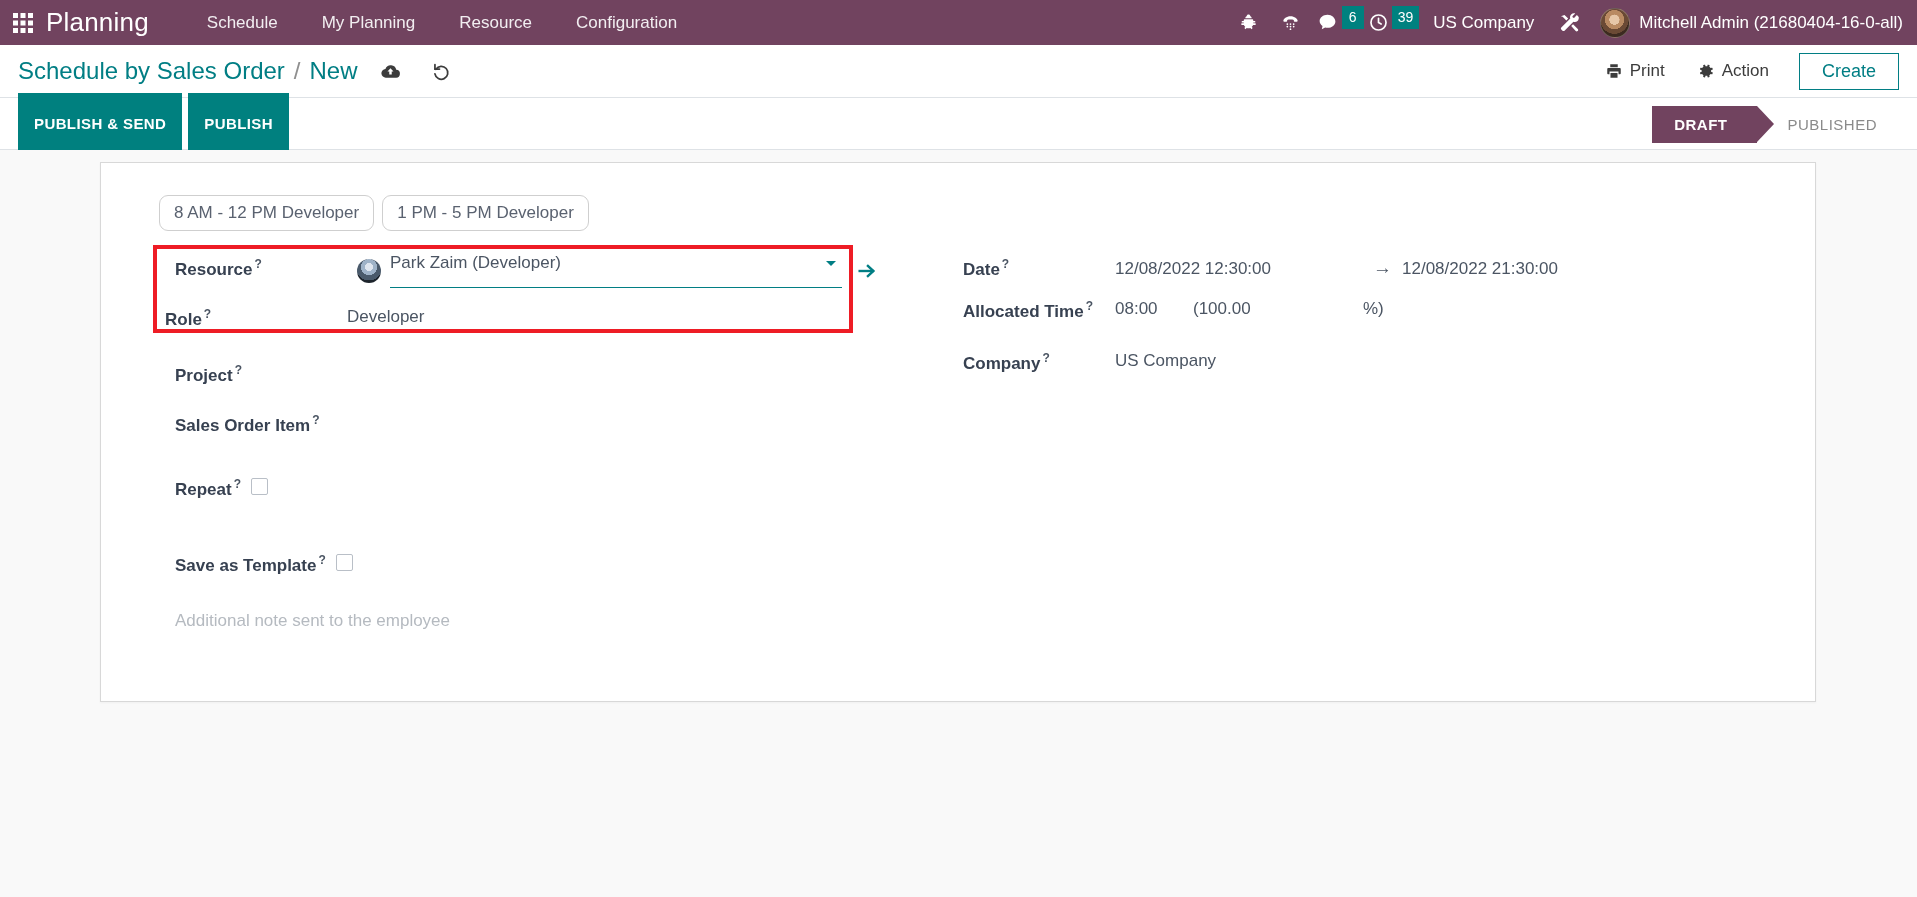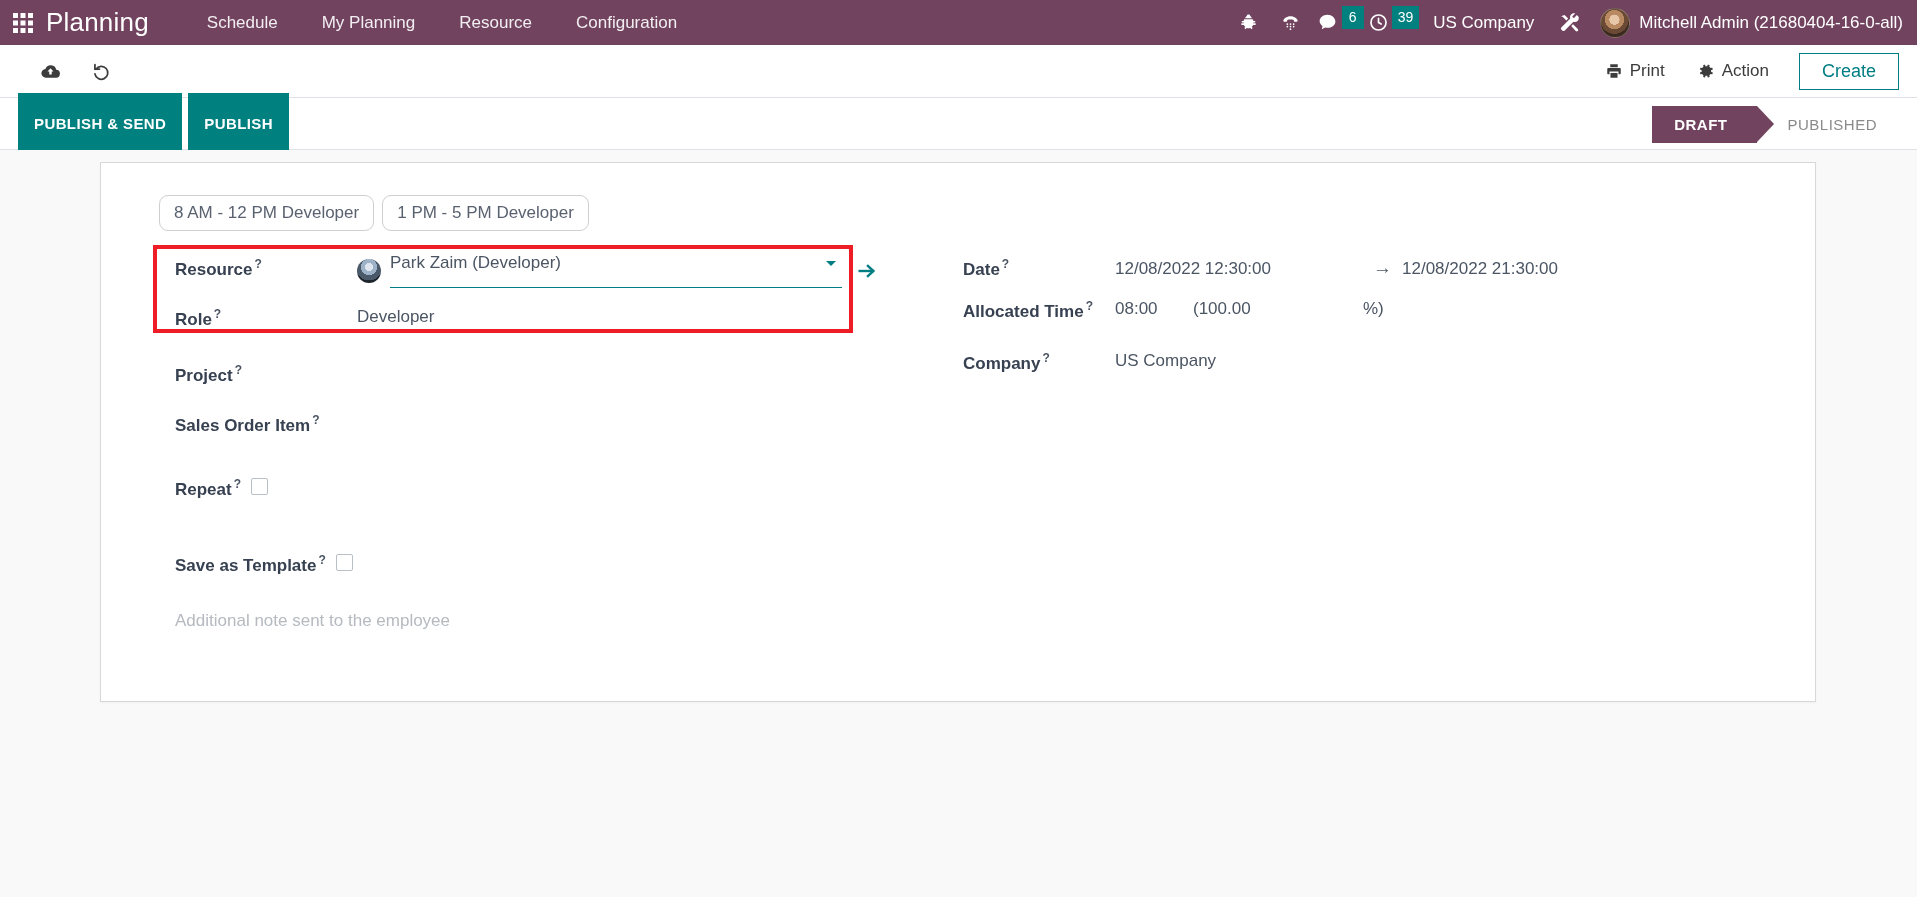--- a/index.html
+++ b/index.html
@@ -471,20 +471,25 @@
     </div>
     <div class="user-menu">
       <div class="avatar-img"></div>
       <div class="user-name">Mitchell Admin (21680404-16-0-all)</div>
     </div>
   </div>
 </div>
 
 <div class="control-panel">
   <div class="cp-row-1">
+    <div class="breadcrumb">
+      <span class="bc-link">Schedule by Sales Order</span>
+      <span class="bc-sep">/</span>
+      <span class="bc-current">New</span>
+    </div>
     <div class="cp-save">
       <svg width="21" height="21" viewBox="0 0 24 24" fill="#3c3c3c">
         <path d="M18.6 10.1A6.5 6.5 0 0 0 6.2 9 5 5 0 0 0 7 19h11a4.3 4.3 0 0 0 .6-8.9z"></path>
         <path d="M12 8.3l3.4 3.6h-2v3.4h-2.8v-3.4h-2z" fill="#ffffff"></path>
       </svg>
     </div>
     <div class="cp-discard">
       <svg width="21" height="21" viewBox="0 0 24 24" fill="none" stroke="#3c3c3c" stroke-width="2" stroke-linecap="round">
         <path d="M4.5 9.2h5.2"></path>
         <path d="M4.5 9.2V4.2"></path>
@@ -558,21 +563,21 @@
               </div>
               <span class="res-intlink">
                 <svg width="22" height="22" viewBox="0 0 24 24" fill="none" stroke="#017e84" stroke-width="2.6" stroke-linecap="square">
                   <path d="M4 12h14"></path>
                     <path d="M13 6.5l6 5.5-6 5.5"></path>
                 </svg>
               </span>
             </div>
           </div>
 
-          <div class="f-row" style="padding-left:22px;margin-bottom:2px;">
+          <div class="f-row" style="padding-left:12px;margin-bottom:2px;">
             <div class="f-label lbl-w">
               <span>Role</span><span class="q">?</span>
             </div>
             <div class="f-value">Developer</div>
           </div>
         </div>
 
         <div class="gap-sm"></div>
 
         <div class="f-row" style="padding-left:22px;">

